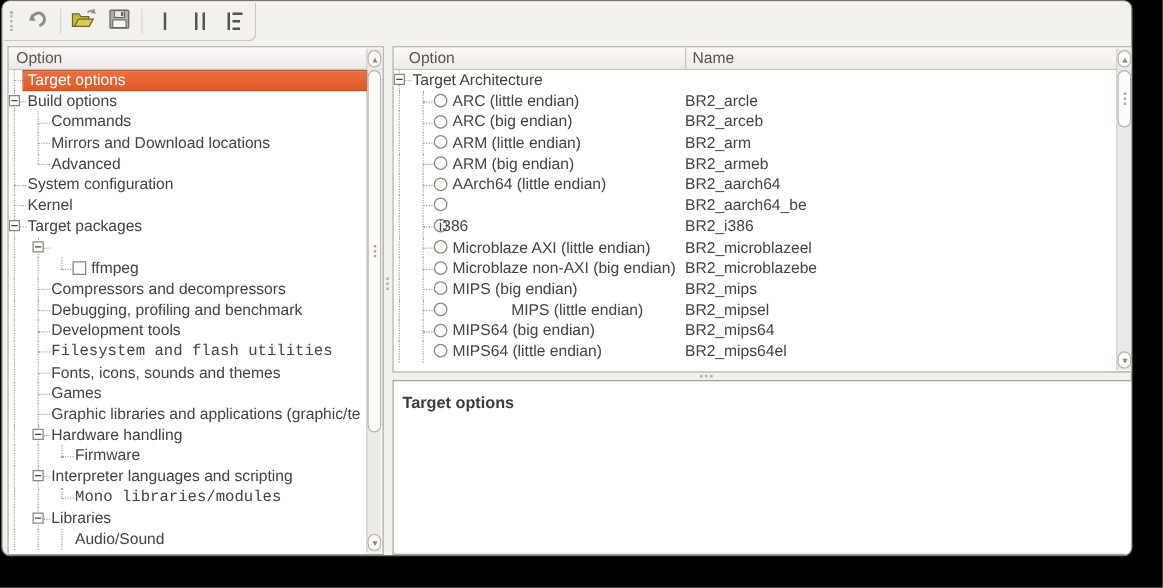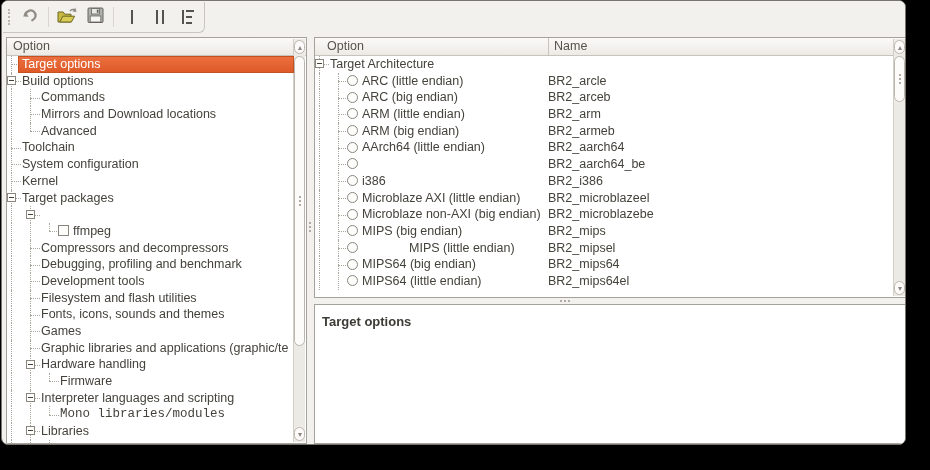--- a/index.html
+++ b/index.html
@@ -173,25 +173,20 @@
         </div>
         <div class="trow">
           <span class="guide" style="left: 4px;"></span>
           <span class="vhalf" style="left: 23px;"></span>
           <span class="hdash" style="left: 23px;"></span>
           <span class="tlabel" style="left: 34px;">Advanced</span>
         </div>
         <div class="trow">
           <span class="vfull" style="left: 4px;"></span>
           <span class="hdash" style="left: 4px;"></span>
-          <span class="tlabel" style="left: 15px;">Toolchain</span>
-        </div>
-        <div class="trow">
-          <span class="vfull" style="left: 4px;"></span>
-          <span class="hdash" style="left: 4px;"></span>
           <span class="tlabel" style="left: 15px;">System configuration</span>
         </div>
         <div class="trow">
           <span class="vfull" style="left: 4px;"></span>
           <span class="hdash" style="left: 4px;"></span>
           <span class="tlabel" style="left: 15px;">Kernel</span>
         </div>
         <div class="trow">
           <span class="vfull" style="left: 4px;"></span>
           <span class="hdash" style="left: 4px;"></span>
@@ -231,21 +226,21 @@
         <div class="trow">
           <span class="guide" style="left: 4px;"></span>
           <span class="vfull" style="left: 23px;"></span>
           <span class="hdash" style="left: 23px;"></span>
           <span class="tlabel" style="left: 34px;">Development tools</span>
         </div>
         <div class="trow">
           <span class="guide" style="left: 4px;"></span>
           <span class="vfull" style="left: 23px;"></span>
           <span class="hdash" style="left: 23px;"></span>
-          <span class="tlabel" style="left: 34px;">Filesystem and flash utilities</span>
+          <span class="tlabel" style="left: 34px; font-family: Liberation Mono, monospace;">Filesystem and flash utilities</span>
         </div>
         <div class="trow">
           <span class="guide" style="left: 4px;"></span>
           <span class="vfull" style="left: 23px;"></span>
           <span class="hdash" style="left: 23px;"></span>
           <span class="tlabel" style="left: 34px;">Fonts, icons, sounds and themes</span>
         </div>
         <div class="trow">
           <span class="guide" style="left: 4px;"></span>
           <span class="vfull" style="left: 23px;"></span>
@@ -376,21 +371,21 @@
           <span class="vfull" style="left: 23px;"></span>
           <span class="hdash" style="left: 23px;"></span>
           <span class="cbox radio" style="left: 32px;"></span>
           <span class="tname">BR2_aarch64_be</span>
         </div>
         <div class="trow">
           <span class="guide" style="left: 4px;"></span>
           <span class="vfull" style="left: 23px;"></span>
           <span class="hdash" style="left: 23px;"></span>
           <span class="cbox radio" style="left: 32px;"></span>
-          <span class="tlabel" style="left: 47px;">i386</span>
+          <span class="tlabel" style="left: 36px;">i386</span>
           <span class="tname">BR2_i386</span>
         </div>
         <div class="trow">
           <span class="guide" style="left: 4px;"></span>
           <span class="vfull" style="left: 23px;"></span>
           <span class="hdash" style="left: 23px;"></span>
           <span class="cbox radio" style="left: 32px;"></span>
           <span class="tlabel" style="left: 47px;">Microblaze AXI (little endian)</span>
           <span class="tname">BR2_microblazeel</span>
         </div>

